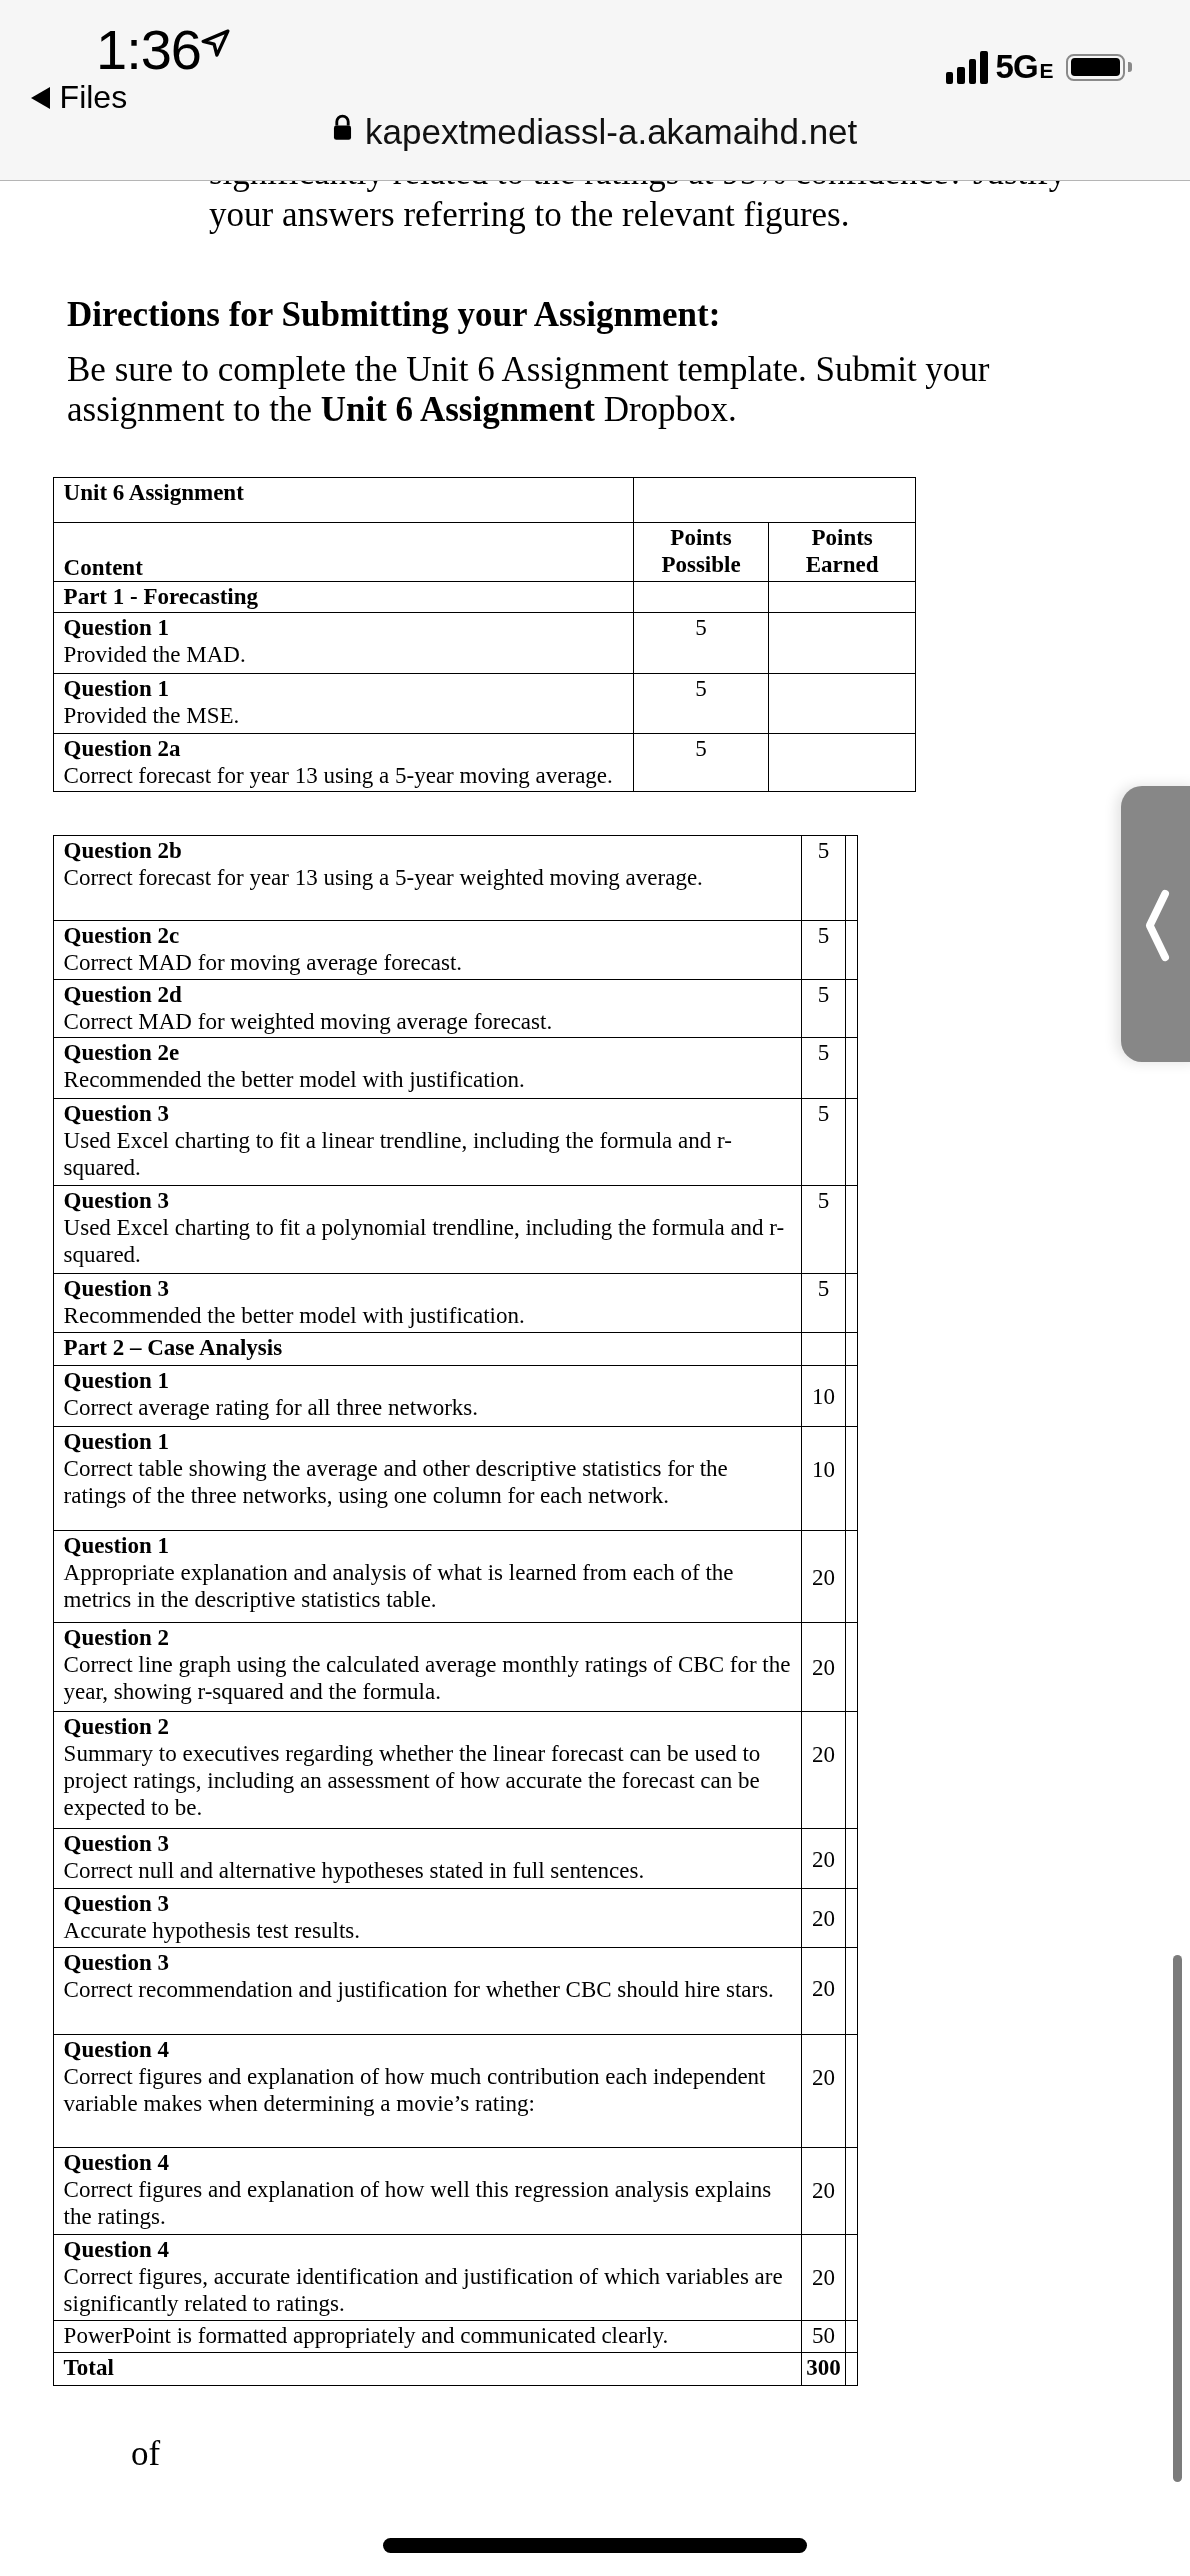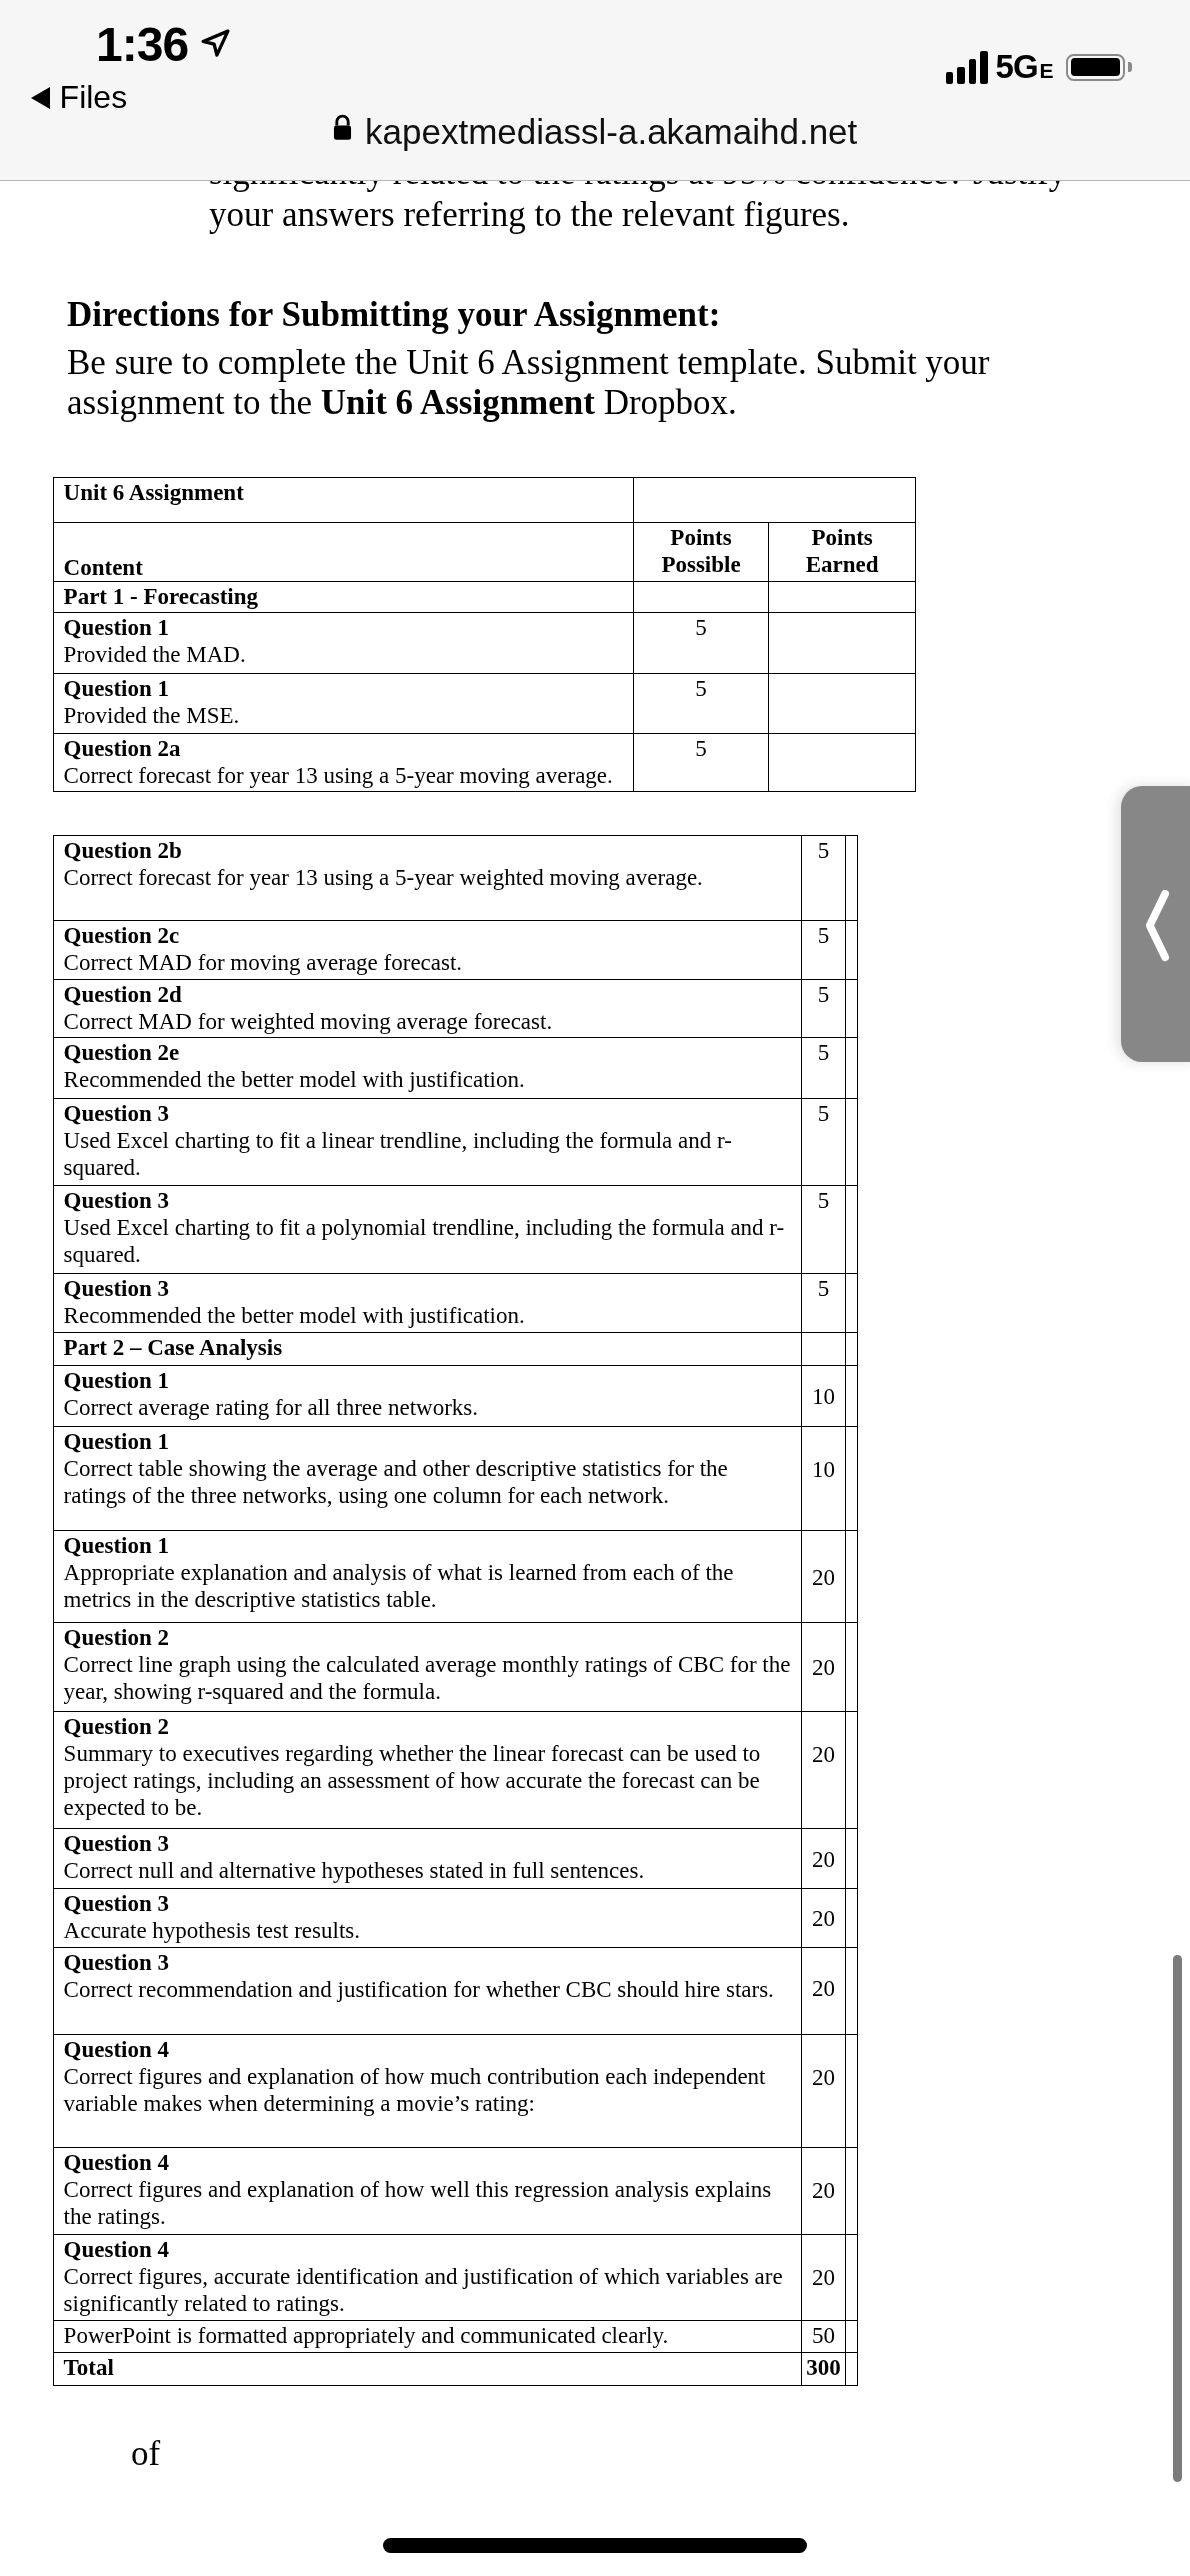--- a/index.html
+++ b/index.html
@@ -8,21 +8,21 @@
     background: #ffffff; color: #000;
     font-family: "Liberation Serif", serif;
   }
   
   .chrome {
     position: absolute; left: 0; top: 0; width: 1190px; height: 180px;
     background: #f6f6f6; border-bottom: 1.9px solid #b5b5b5; z-index: 5;
     font-family: "Liberation Sans", sans-serif;
   }
   .time {
-    position: absolute; left: 96px; top: 17px; font-size: 48px; font-weight: 700;
+    position: absolute; left: 96px; top: 17px; font-size: 56px; font-weight: 400;
     letter-spacing: -1px; color: #000;
   }
   .loc-arrow { position: absolute; left: 199px; top: 27px; width: 33px; height: 33px; }
   .back {
     position: absolute; left: 31px; top: 79px; font-size: 32px; color: #000;
     display: flex; align-items: center; gap: 9.6px;
   }
   .back .tri { width: 0; height: 0; border-top: 11.5px solid transparent; border-bottom: 11.5px solid transparent; border-right: 19px solid #000; }
   .status-right { position: absolute; right: 65px; top: 48px; display: flex; align-items: center; gap: 7.7px; }
   .signal { display: flex; align-items: flex-end; gap: 3.8px; height: 33px; }
@@ -42,21 +42,21 @@
 
   
   .cutline {
     position: absolute; left: 209px; top: 153px; font-size: 35px; white-space: nowrap; z-index: 1;
   }
   .cutline2 { position: absolute; left: 209px; top: 195px; font-size: 35px; white-space: nowrap; }
   .directions-h {
     position: absolute; left: 67px; top: 295px; font-size: 35px; font-weight: bold;
   }
   .directions-p {
-    position: absolute; left: 67px; top: 343px; width: 958px; font-size: 35px; line-height: 40px;
+    position: absolute; left: 67px; top: 350px; width: 958px; font-size: 35px; line-height: 40px;
   }
 
   table.grade { position: absolute; border-collapse: collapse; font-size: 23px; line-height: 27px; }
   table.grade td { border: 1.9px solid #000; vertical-align: top; padding: 1px 9.6px 0 9.6px; box-sizing: border-box; }
   .q { font-weight: bold; display: block; }
   .num { text-align: center; }
   .hdr { font-weight: bold; }
 
   #t1 { left: 53px; top: 477px; width: 863px; }
   #t1 .c1 { width: 573px; }

